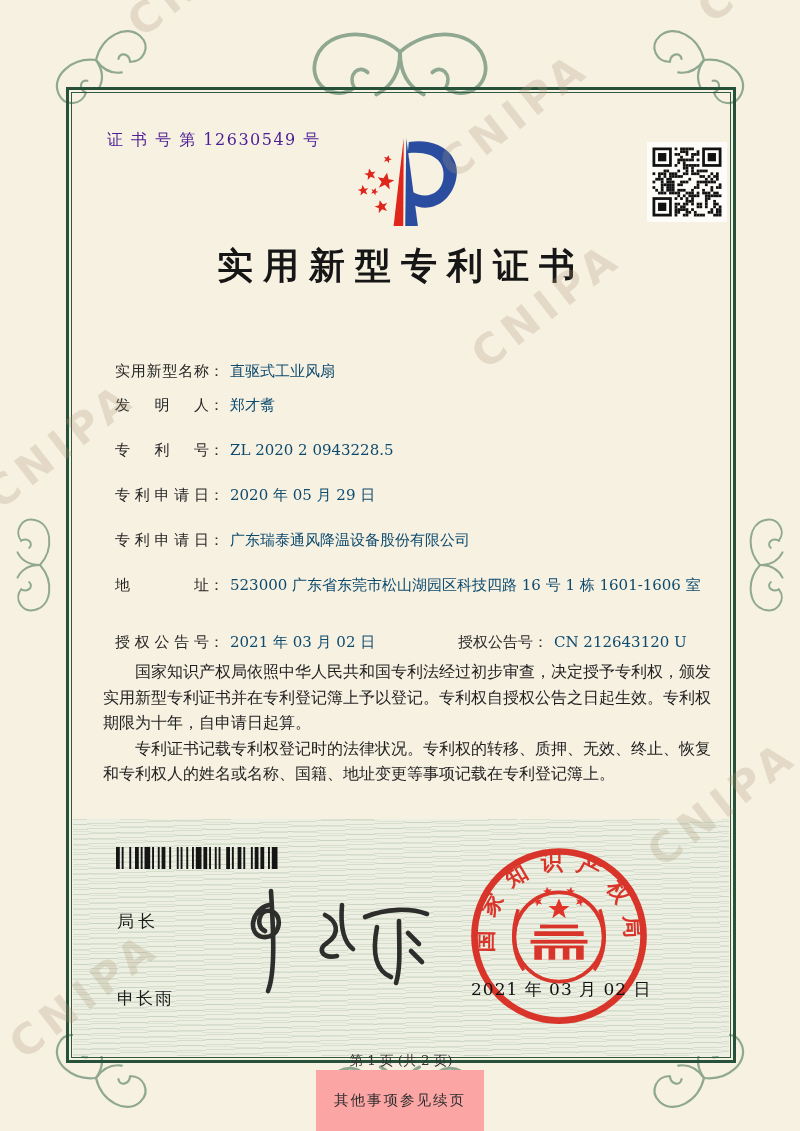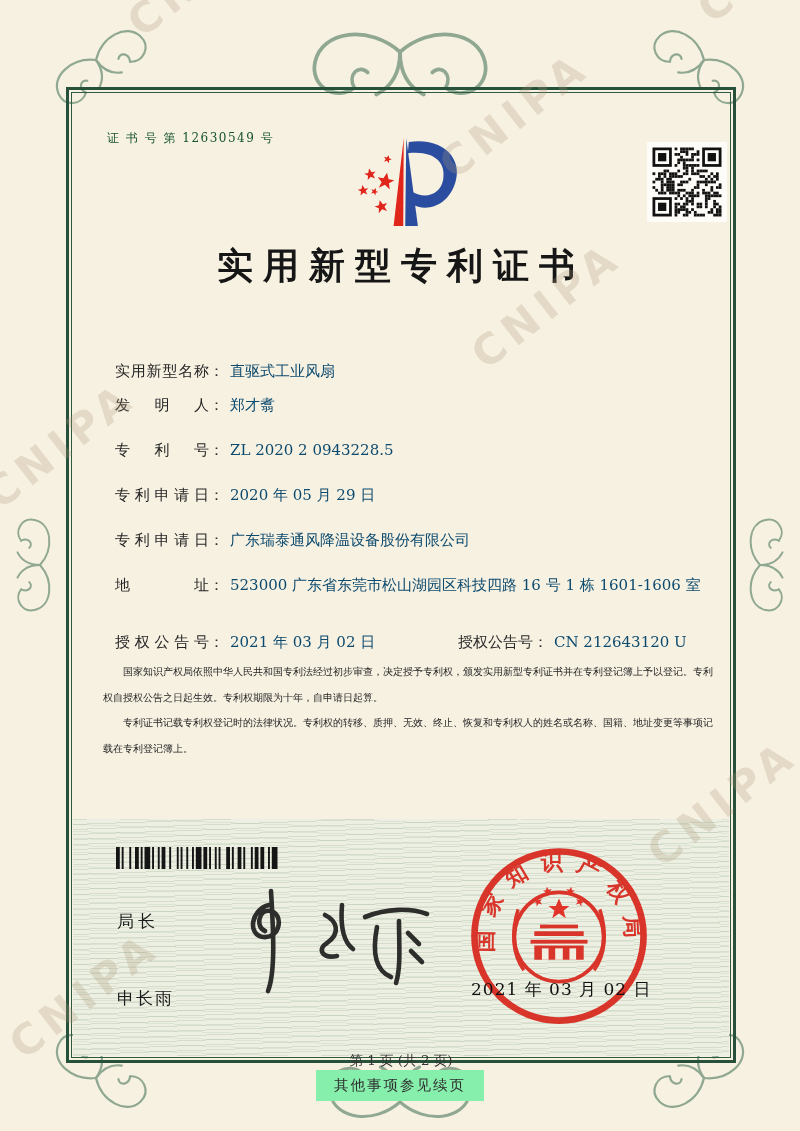--- a/index.html
+++ b/index.html
@@ -19,41 +19,41 @@
     transform-origin:left top;user-select:none;
   }
   
   .frame{
     position:absolute;left:66px;top:87px;width:664px;height:970px;
     border:3px solid #27513a;z-index:2;
   }
   .frame::before{
     content:"";position:absolute;inset:2px;border:1px solid #2d5a40;pointer-events:none;
   }
-  .cert-no{position:absolute;left:38px;top:40px;font-size:12px;letter-spacing:1.5px;color:#14532d;}
+  .cert-no{position:absolute;left:38px;top:40px;font-size:16px;letter-spacing:1.5px;color:#4c1d95;}
   .logo{position:absolute;left:272px;top:38px;width:172px;height:108px;}
   .qr{position:absolute;left:578px;top:52px;width:80px;height:80px;background:#fdfcf8;}
   .title{
     position:absolute;left:0;top:152px;width:100%;text-align:center;
     font-size:36px;font-weight:bold;letter-spacing:10px;color:#161616;white-space:nowrap;
   }
   
   .fields{position:absolute;left:46px;top:249px;width:600px;font-size:15px;}
   .frow{position:absolute;left:0;width:600px;display:flex;line-height:29px;}
   .lab{display:inline-block;width:94px;text-align:justify;text-align-last:justify;white-space:nowrap;flex:none;color:#262626;}
   .colon{flex:none;}
   .val{flex:1;margin-left:6px;color:#0c4a6e;}
   .frow.r0{top:18px;}  .frow.r1{top:52px;} .frow.r2{top:97px;}
   .frow.r3{top:142px;}.frow.r4{top:187px;}.frow.r5{top:232px;}
   .frow.r6{top:289px;}
   .grant2{position:absolute;left:343px;top:0;display:flex;}
   .grant2 .g2lab{white-space:nowrap;}
   .grant2 .val{margin-left:6px;white-space:nowrap;}
   
-  .paras{position:absolute;left:34px;top:569px;width:614px;font-size:10px;line-height:25.5px;color:#1f1f1f;}
+  .paras{position:absolute;left:34px;top:569px;width:614px;font-size:16px;line-height:25.5px;color:#1f1f1f;}
   .paras p{margin:0;text-indent:2em;}
   
   .band{
     position:absolute;left:4px;right:4px;bottom:4px;top:729px;
     background:
       repeating-linear-gradient(178deg, rgba(150,175,145,0.28) 0 1px, rgba(0,0,0,0) 1px 5px),
       repeating-linear-gradient(2deg, rgba(150,175,145,0.18) 0 1px, rgba(0,0,0,0) 1px 7px),
       #edefe2;
   }
   .barcode{position:absolute;left:47px;top:757px;width:210px;height:22px;}
@@ -62,21 +62,21 @@
   .signature{position:absolute;left:160px;top:795px;width:210px;height:115px;}
   .seal{position:absolute;left:395px;top:751px;width:190px;height:190px;opacity:0.92;}
   .seal-date{
     position:absolute;left:402px;top:888px;width:178px;text-align:center;
     font-size:17px;color:#101010;letter-spacing:1px;z-index:4;white-space:nowrap;
   }
   .page-footer{position:absolute;left:0;top:962px;width:100%;text-align:center;font-size:13.5px;color:#333;}
   
   .continuation{
     position:absolute;left:50%;top:1070px;transform:translateX(-50%);
-    background:#86efac;padding:6px 18px;font-size:14.5px;color:#2e2e2e;letter-spacing:2px;z-index:2;white-space:nowrap;
+    background:#fca5a5;padding:21px 18px;font-size:14.5px;color:#2e2e2e;letter-spacing:2px;z-index:2;white-space:nowrap;
   }
 </style>
 </head>
 <body>
 
 <div class="page">
 
   <svg class="decor-svg" width="800" height="1131">
     <defs>
       <g id="flo" stroke="#3c6e4f" stroke-width="2.2" fill="none" stroke-linecap="round" opacity="0.55">

